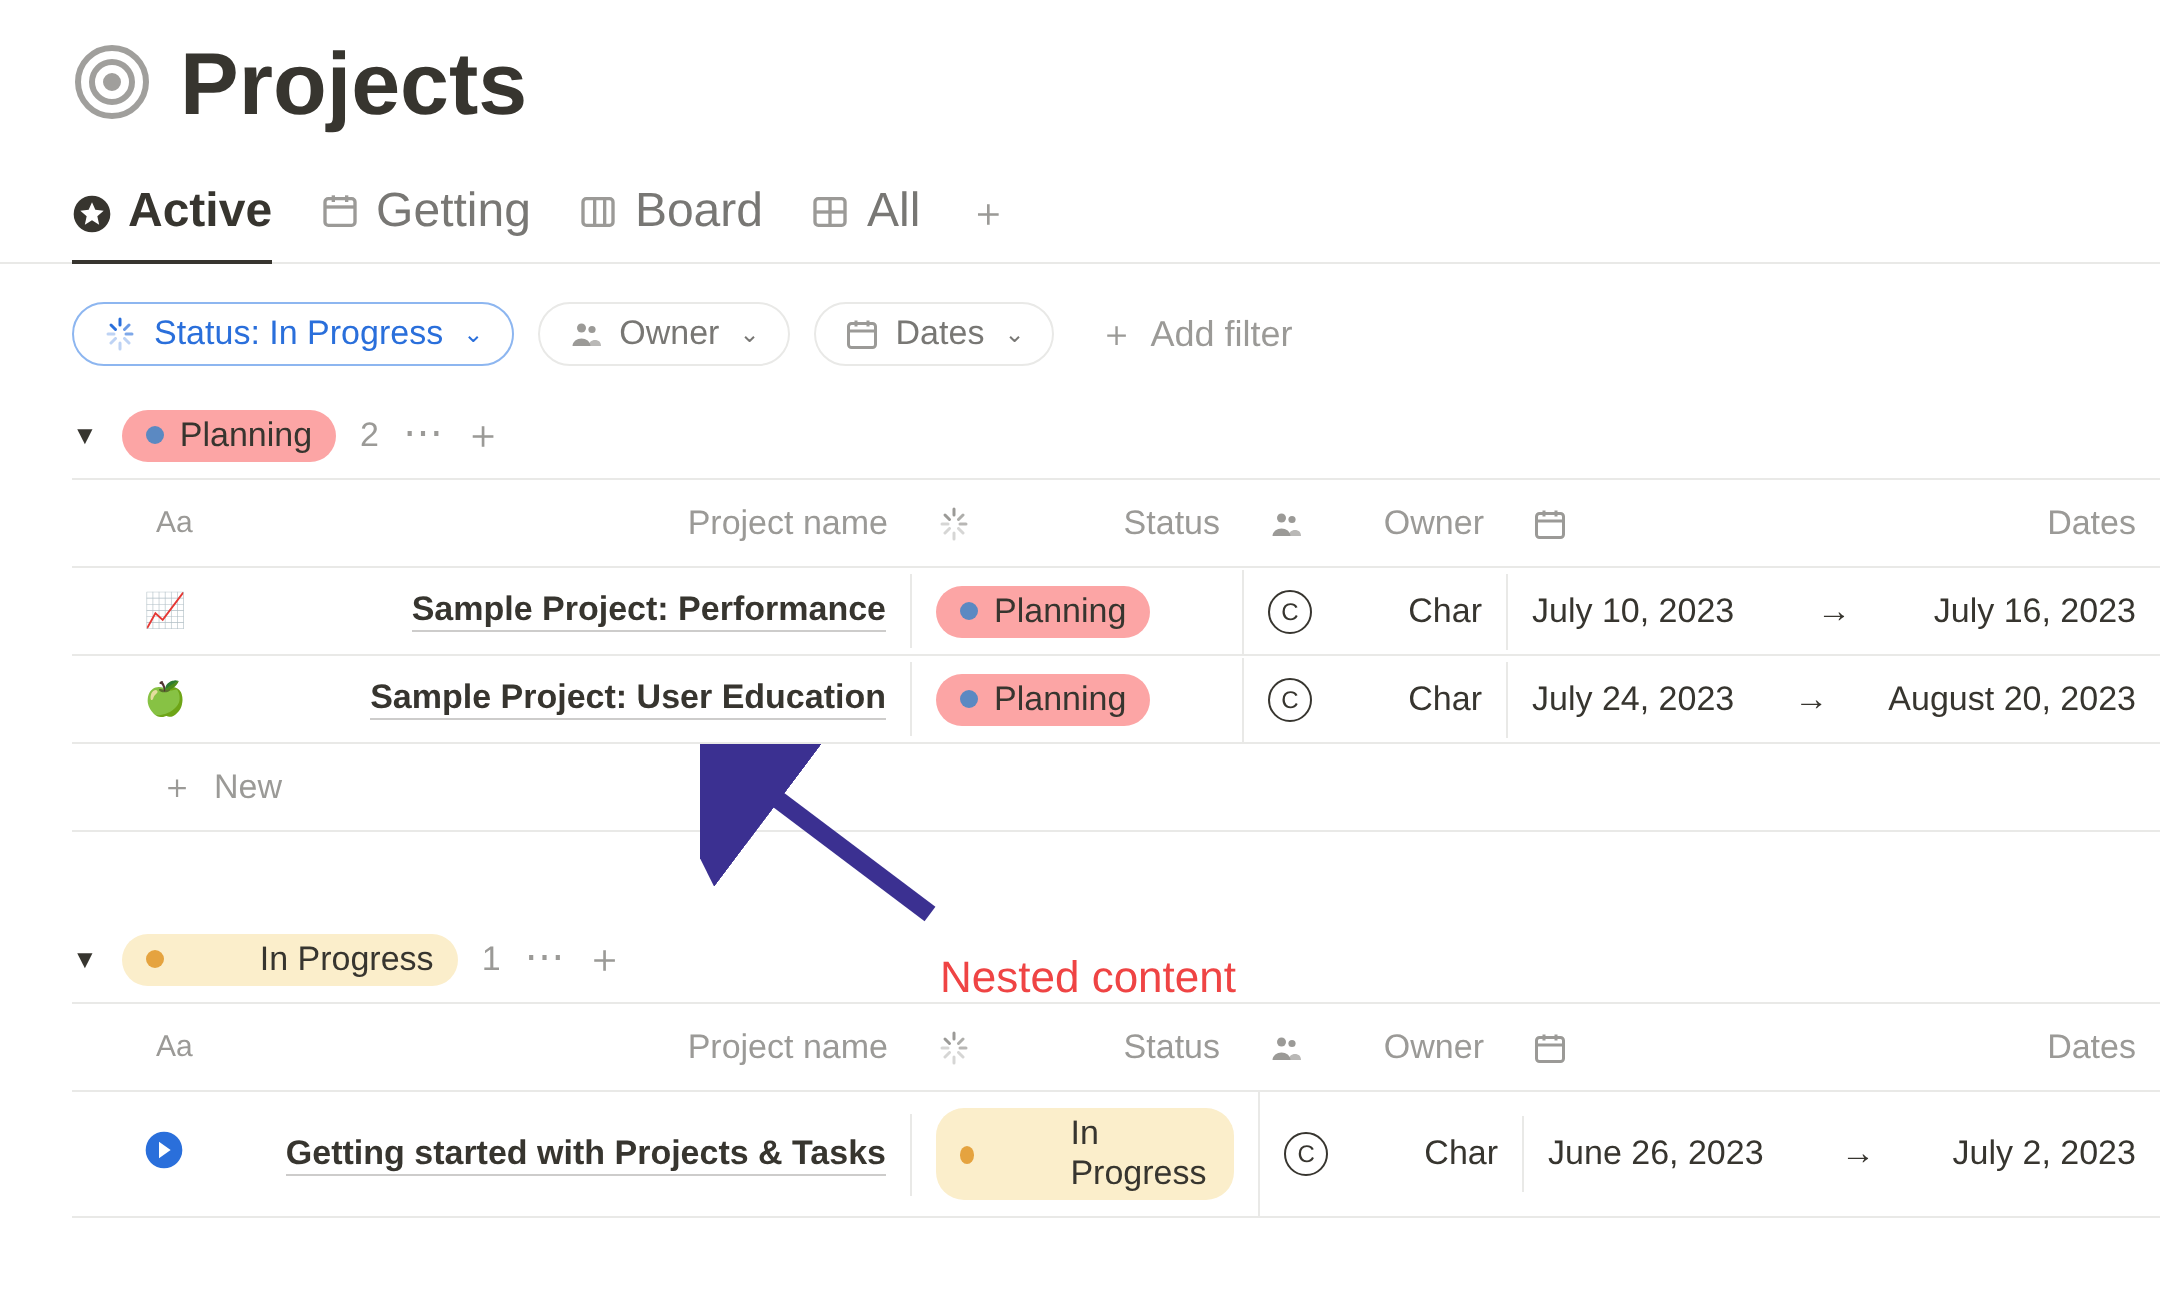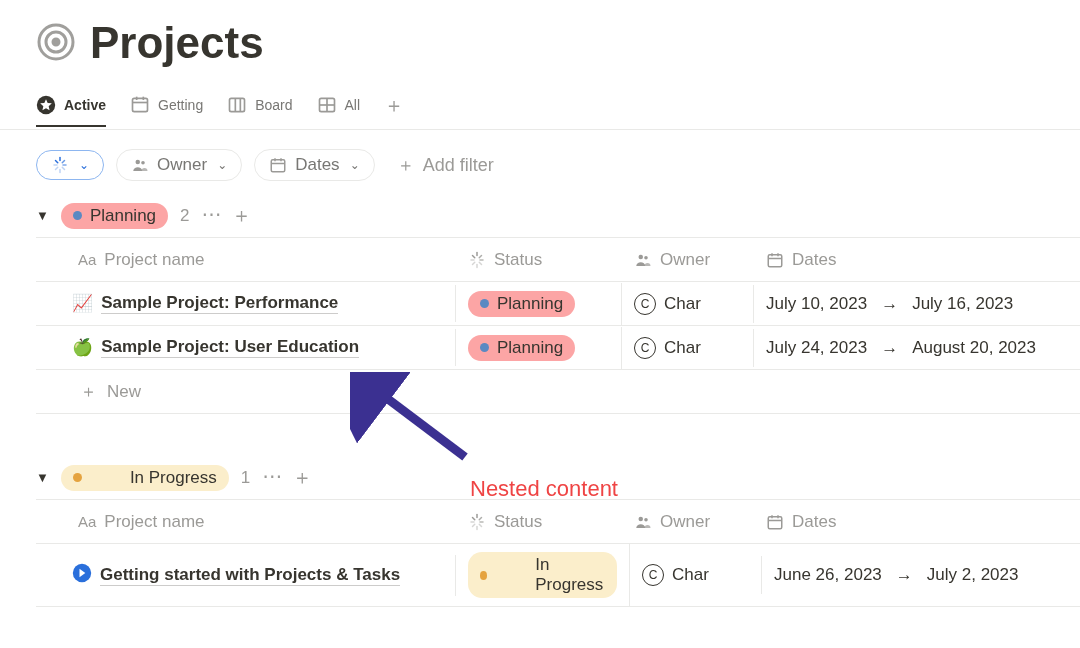--- a/index.html
+++ b/index.html
@@ -38,21 +38,21 @@
     align-items: center;
     gap: 24px;
     padding: 24px 0 0 36px;
     border-bottom: 1px solid #e9e9e7;
   }
   .tab {
     display: flex;
     align-items: center;
     gap: 8px;
     padding-bottom: 10px;
-    font-size: 14px;
+    font-size: 24px;
     color: #787774;
     cursor: pointer;
     border-bottom: 2px solid transparent;
     margin-bottom: -1px;
   }
   .tab.active {
     color: #37352f;
     font-weight: 600;
     border-bottom-color: #37352f;
   }
@@ -122,20 +122,21 @@
     align-items:center;
     border-bottom: 1px solid #e9e9e7;
     min-height: 44px;
   }
   .cell {
     padding: 8px 12px;
     font-size: 17px;
     display:flex;
     align-items:center;
     gap:8px;
+    justify-content:space-between;
   }
   .c-name   { flex: 0 0 420px; border-right:1px solid #e9e9e7; }
   .c-status { flex: 0 0 166px; border-right:1px solid #e9e9e7; }
   .c-owner  { flex: 0 0 132px; border-right:1px solid #e9e9e7; }
   .c-dates  { flex: 1 1 auto; }
   .hdr { color:#9b9a97; }
 
   .c-name.hdr { padding-left:42px; border-right:none; }
   .c-status.hdr, .c-owner.hdr, .c-dates.hdr { border-right:none; }
 
@@ -243,20 +244,21 @@
             <line x1="12" y1="18" x2="12" y2="22" opacity=".3"></line>
             <line x1="4" y1="12" x2="8" y2="12" opacity=".3"></line>
             <line x1="16" y1="12" x2="20" y2="12" opacity=".6"></line>
             <line x1="6" y1="6" x2="9" y2="9"></line>
             <line x1="15" y1="15" x2="18" y2="18" opacity=".3"></line>
             <line x1="6" y1="18" x2="9" y2="15" opacity=".3"></line>
             <line x1="15" y1="9" x2="18" y2="6" opacity=".7"></line>
           </g>
         </svg>
     </span>
+    <span>Status: In Progress</span>
     <span class="caret">⌄</span>
   </div>
   <div class="pill">
     <svg viewBox="0 0 24 24" fill="#9b9a97">
         <circle cx="9" cy="8" r="3"></circle>
         <circle cx="16" cy="9" r="2.4"></circle>
         <path d="M3 20c0-3 3-5 6-5s6 2 6 5z"></path>
         <path d="M14 20c0-2.5 1.5-4 4-4s4 1.5 4 4z" opacity=".7"></path>
       </svg>
     <span>Owner</span>

